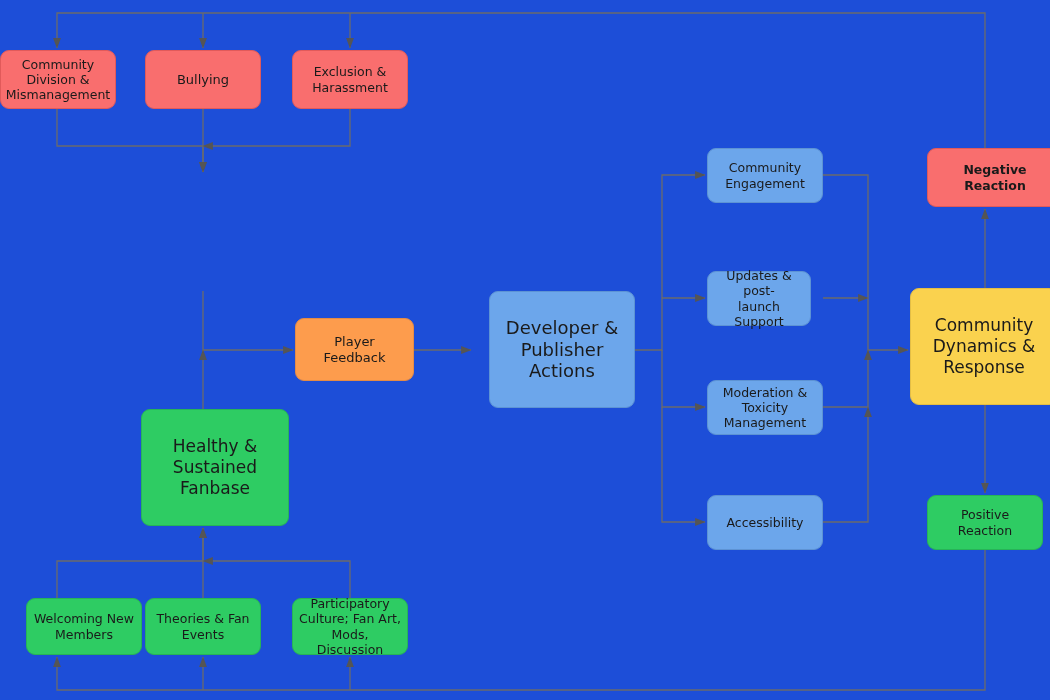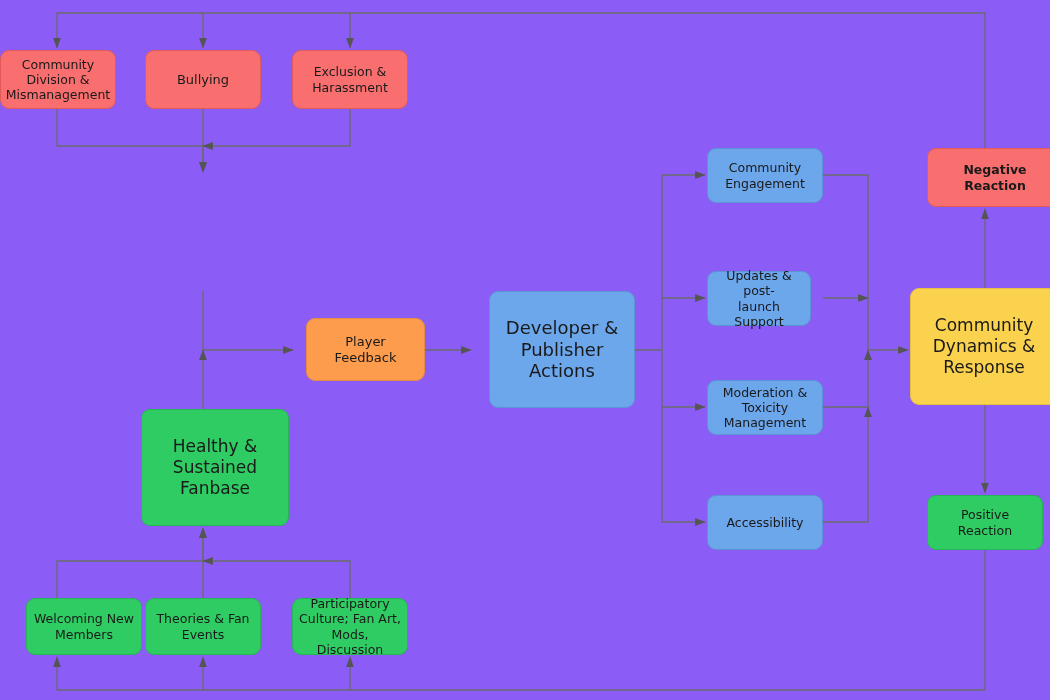--- a/index.html
+++ b/index.html
@@ -8,21 +8,21 @@
     background: #ffffff;
   }
   body {
     font-family: "DejaVu Sans", "Liberation Sans", sans-serif;
   }
   #canvas {
     position: relative;
     width: 1050px;
     height: 700px;
     overflow: hidden;
-    background: #8b5cf6;
+    background: #1d4ed8;
   }
   #edges {
     position: absolute;
     left: 0;
     top: 0;
     width: 1050px;
     height: 700px;
     pointer-events: none;
   }
   .node {
@@ -96,21 +96,21 @@
       <path d="M350,598 L350,561 L203,561"></path>
     </g>
   </svg>
 
   <div class="node n-red sz-sm" style="left:0px;   top:50px;  width:116px; height:59px;">Community
 Division &amp;
 Mismanagement</div>
   <div class="node n-red sz-md" style="left:145px; top:50px;  width:116px; height:59px;text-align:right;">Bullying</div>
   <div class="node n-red sz-sm" style="left:292px; top:50px;  width:116px; height:59px;">Exclusion &amp;
 Harassment</div>
-  <div class="node n-orange sz-md" style="left:306px; top:318px; width:119px; height:63px;">Player Feedback</div>
+  <div class="node n-orange sz-md" style="left:295px; top:318px; width:119px; height:63px;">Player Feedback</div>
   <div class="node n-blue sz-xl" style="left:473px; top:291px; width:146px; height:117px;margin-left:16px;">Developer &amp;
 Publisher
 Actions</div>
   <div class="node n-blue sz-sm" style="left:707px; top:148px; width:116px; height:55px;">Community
 Engagement</div>
   <div class="node n-blue sz-sm" style="left:707px; top:271px; width:104px; height:55px;">Updates &amp; post-
 launch Support</div>
   <div class="node n-blue sz-sm" style="left:707px; top:380px; width:116px; height:55px;">Moderation &amp;
 Toxicity
 Management</div>

